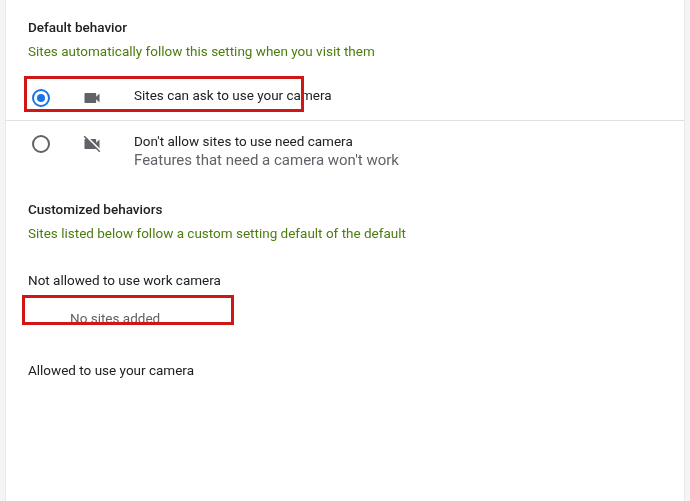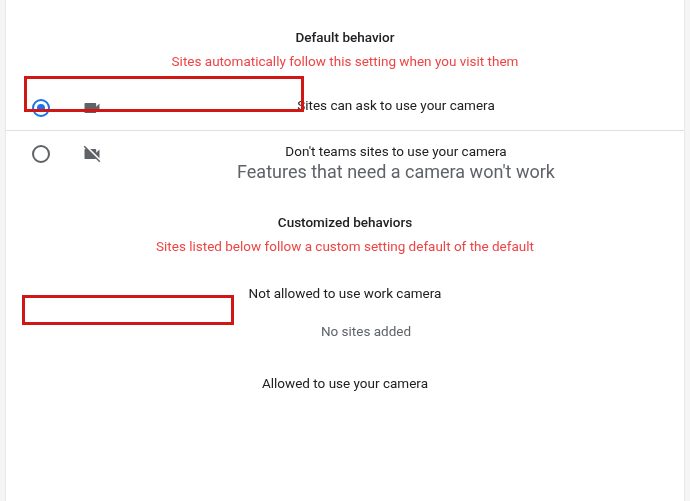--- a/index.html
+++ b/index.html
@@ -10,35 +10,34 @@
       background: #f5f5f5;
       width: 690px;
       height: 501px;
       overflow: hidden;
     }
     .panel {
       background: #fff;
       width: 680px;
       margin: 0 auto;
       height: 501px;
-      padding: 25px 22px 0 22px;
+      padding: 15px 22px 0 22px;
       position: relative;
       border-left: 1px solid #e8e8e8;
       border-right: 1px solid #e8e8e8;
-      text-align: center;
     }
     .section-title {
       font-size: 13.5px;
       color: #202124;
       font-weight: 500;
       margin-top: 4px;
     }
     .section-sub {
       font-size: 13.5px;
-      color: #ef4444;
+      color: #4d7c0f;
       margin-top: 8px;
       line-height: 1.3;
     }
     .option-row {
       display: flex;
       align-items: flex-start;
       gap: 32px;
       padding: 12px 4px;
       position: relative;
     }
@@ -62,21 +61,21 @@
       color: #5f6368;
       margin-top: 1px;
     }
     .opt-text {
       flex: 1;
     }
     .opt-text .t1 {
       font-size: 13.5px; color: #202124;
     }
     .opt-text .t2 {
-      font-size: 18px; color: #5f6368; margin-top: 2px;
+      font-size: 15px; color: #5f6368; margin-top: 2px;
     }
     .divider {
       height: 1px; background: #e0e0e0; margin-left: -22px; margin-right: -22px;
     }
     .redbox {
       position: absolute;
       border: 3px solid #d11716;
       pointer-events: none;
     }
     .rb1 { left: 18px; top: 76px; width: 280px; height: 36px; }
@@ -141,21 +140,21 @@
   <div class="divider"></div>
 
   <div class="option-row">
     <div class="radio"></div>
     <div class="opt-icon">
       <svg width="20" height="20" viewBox="0 0 24 24">
           <path fill="#5f6368" d="M21 6.5l-4 4V7a1 1 0 0 0-1-1H9.8l11.2 11.2V6.5zM3.3 2L2 3.3 4.7 6H4a1 1 0 0 0-1 1v10a1 1 0 0 0 1 1h12c.2 0 .4-.1.6-.2l4.1 4.2 1.3-1.3L3.3 2z"></path>
         </svg>
     </div>
     <div class="opt-text">
-      <div class="t1">Don't teams sites to use your camera</div>
+      <div class="t1">Don't allow sites to use need camera</div>
       <div class="t2">Features that need a camera won't work</div>
     </div>
   </div>
 
   <div class="block">
     <div class="section-title">Customized behaviors</div>
     <div class="section-sub">Sites listed below follow a custom setting default of the default</div>
   </div>
 
   <div class="sub-heading">Not allowed to use work camera</div>

